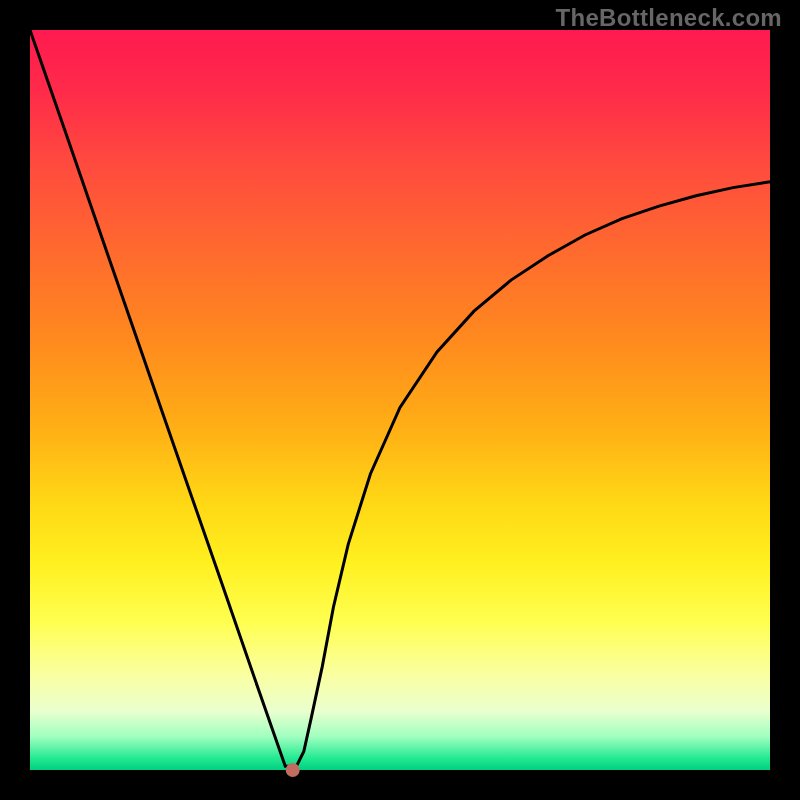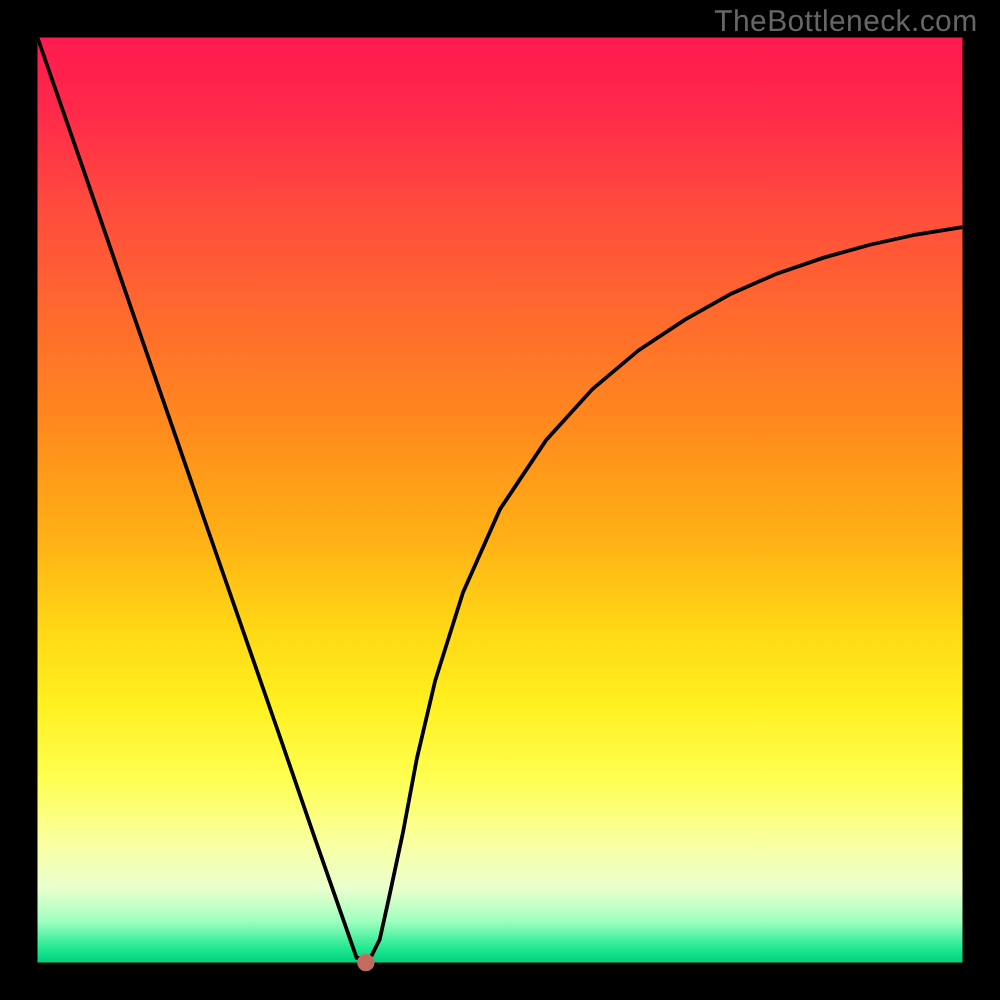--- a/index.html
+++ b/index.html
@@ -16,21 +16,21 @@
     width: 800px;
     height: 800px;
     background: #000;
   }
   .watermark {
     position: absolute;
     top: 4px;
     right: 18px;
     color: #666;
     font-size: 24px;
-    font-weight: normal;
+    font-weight: bold;
     z-index: 10;
     letter-spacing: 0.3px;
   }
   svg {
     display: block;
   }
 </style>
 </head>
 <body>
 

